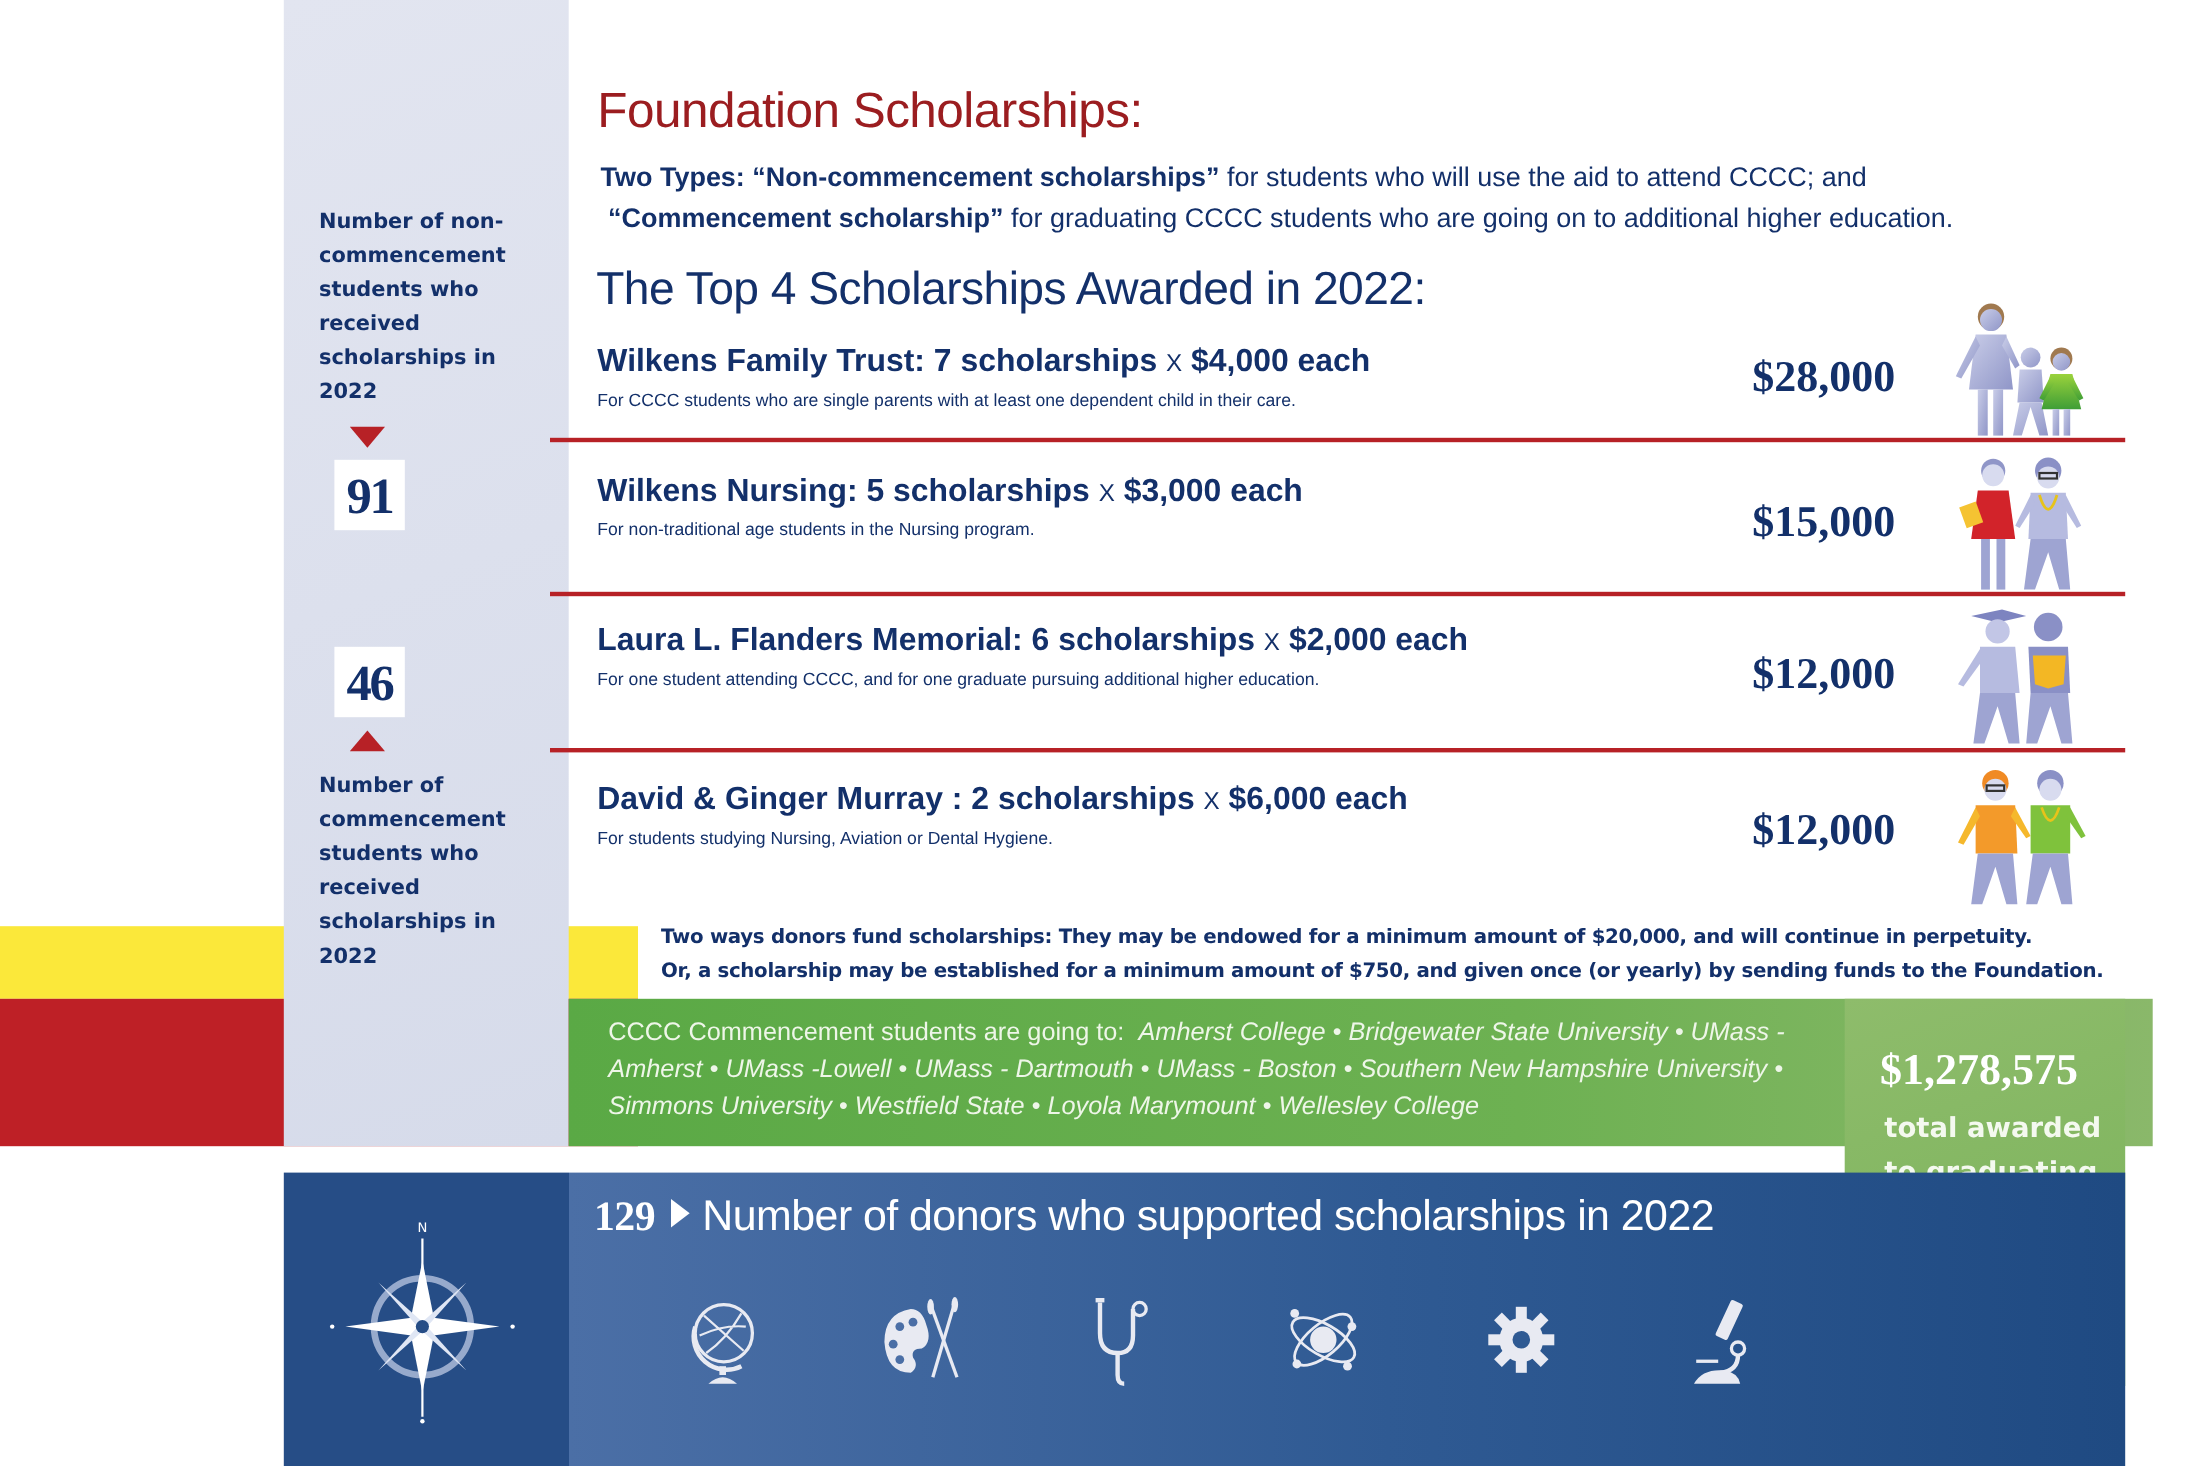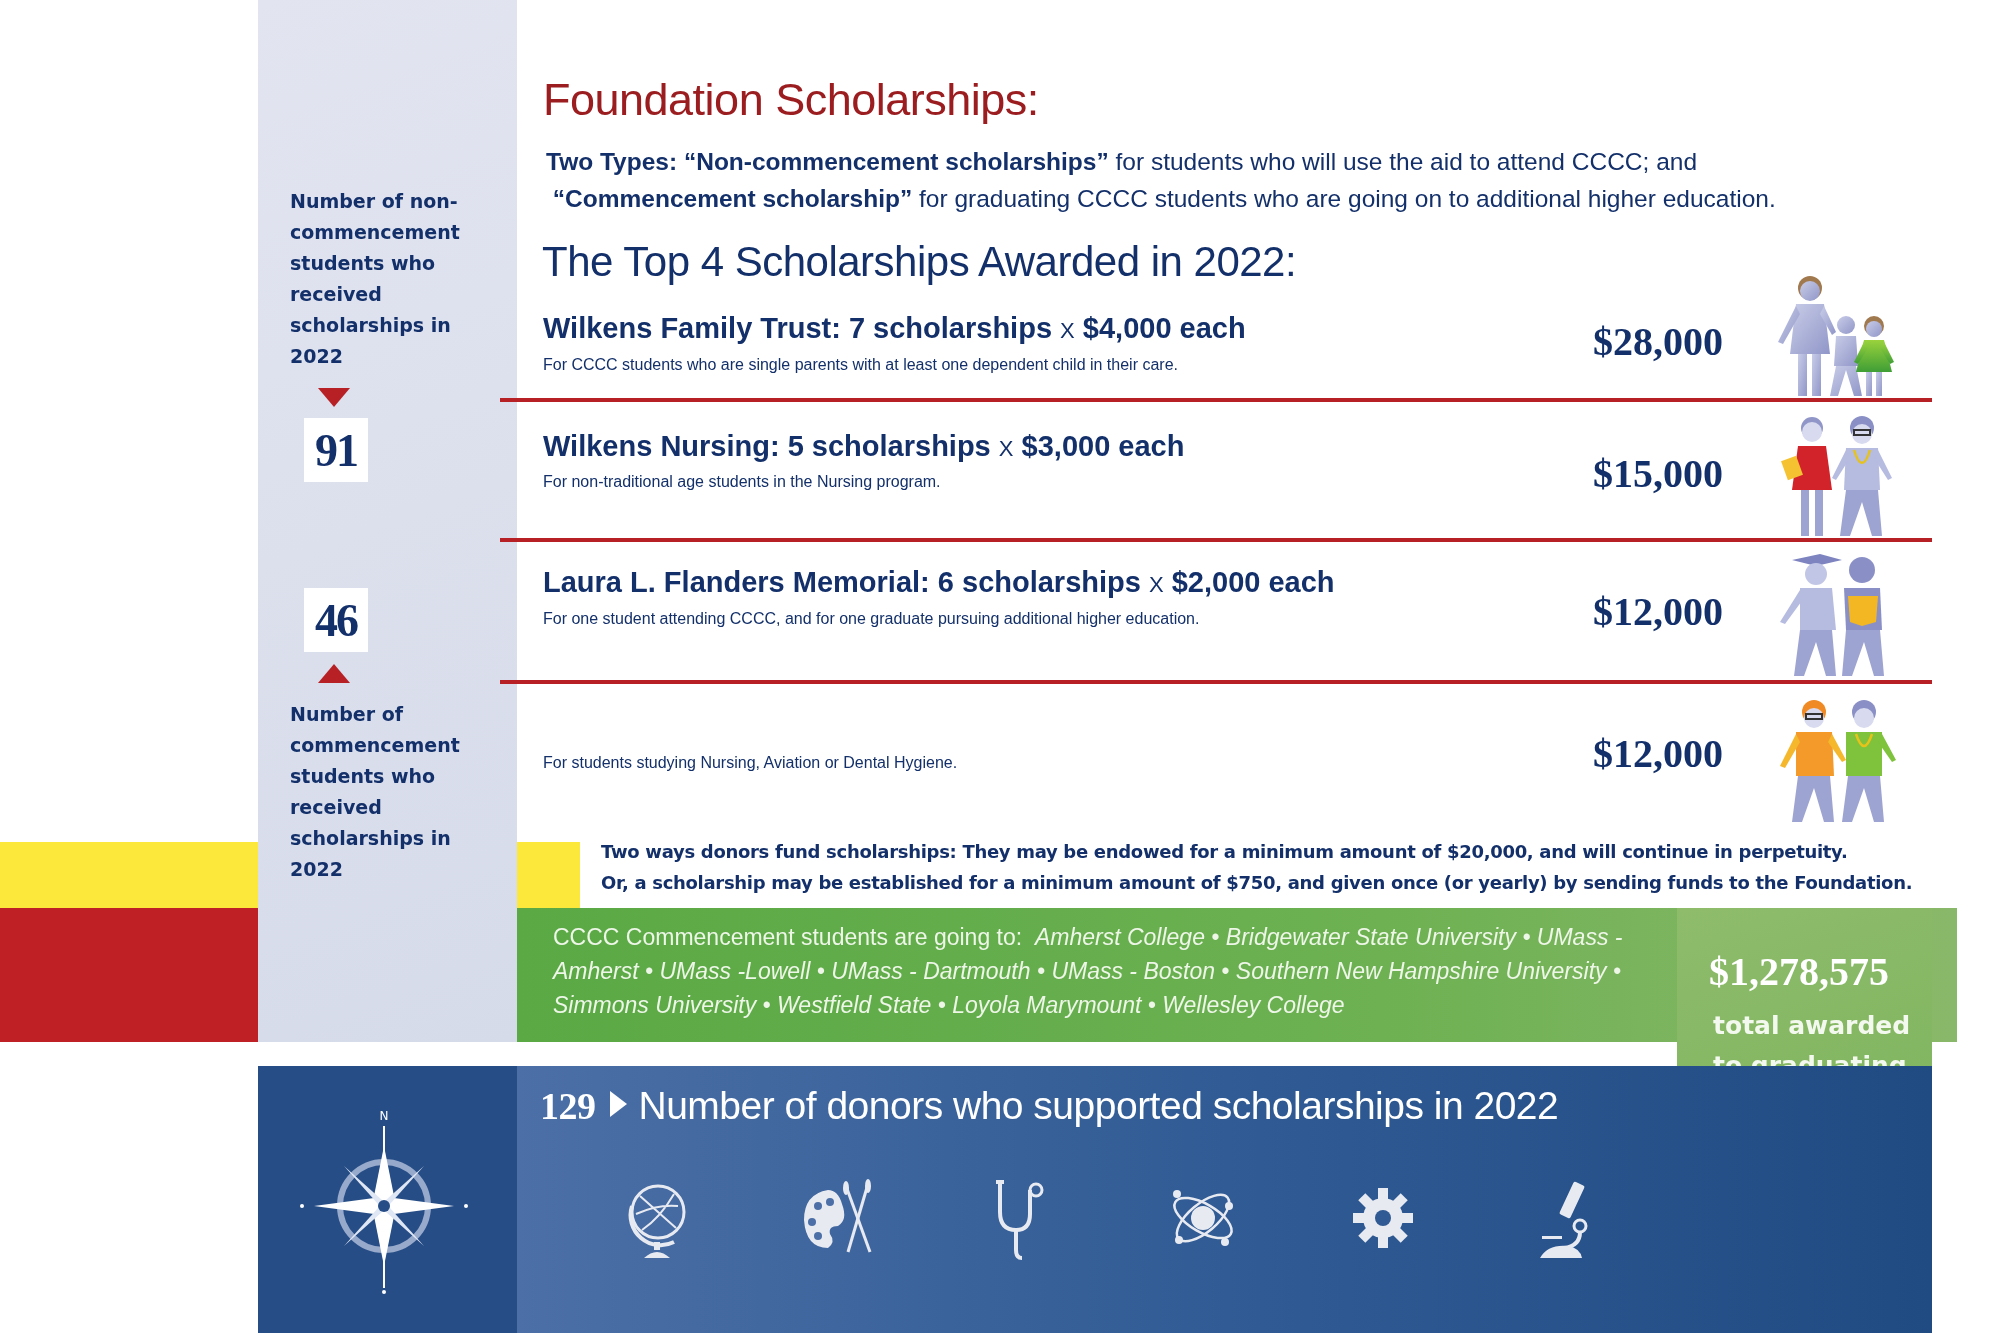--- a/index.html
+++ b/index.html
@@ -171,20 +171,21 @@
     <path d="M30 80 L24 126 L34 126 L46 92 L56 126 L66 126 L62 80Z" fill="#9ea4d2"></path>
     <circle cx="92" cy="20" r="13" fill="#8a90c6"></circle>
     <path d="M74 38 L110 38 L112 80 L76 80 Z" fill="#8a90c6"></path>
     <path d="M78 46 L108 46 L106 72 L92 76 L80 72Z" fill="#f3b724"></path>
     <path d="M76 80 L72 126 L82 126 L94 92 L104 126 L114 126 L110 80Z" fill="#9ea4d2"></path>
   </svg>
   <div class="rule"></div>
 </div>
 
 <div class="row r4">
+  <div class="name"><span>David &amp; Ginger Murray : 2 scholarships</span> <span class="x">X</span> <span>$6,000 each</span></div>
   <div class="desc">For students studying Nursing, Aviation or Dental Hygiene.</div>
   <div class="amt">$12,000</div>
   <svg class="art" viewBox="0 0 140 130">
     <circle cx="44" cy="16" r="12" fill="#f08a24"></circle>
       <circle cx="44" cy="22" r="10" fill="#d8dbef"></circle>
     <rect x="36" y="18" width="16" height="5" fill="none" stroke="#333" stroke-width="2"></rect>
     <path d="M26 36 L62 36 L64 80 L26 80 Z" fill="#f39a2a"></path>
       <path d="M26 38 L10 70 L15 72 L30 46Z" fill="#f5b82c"></path>
       <path d="M62 38 L76 64 L72 66 L58 46Z" fill="#f5b82c"></path>
     <path d="M28 80 L22 126 L32 126 L44 92 L54 126 L64 126 L60 80Z" fill="#9ea4d2"></path>

